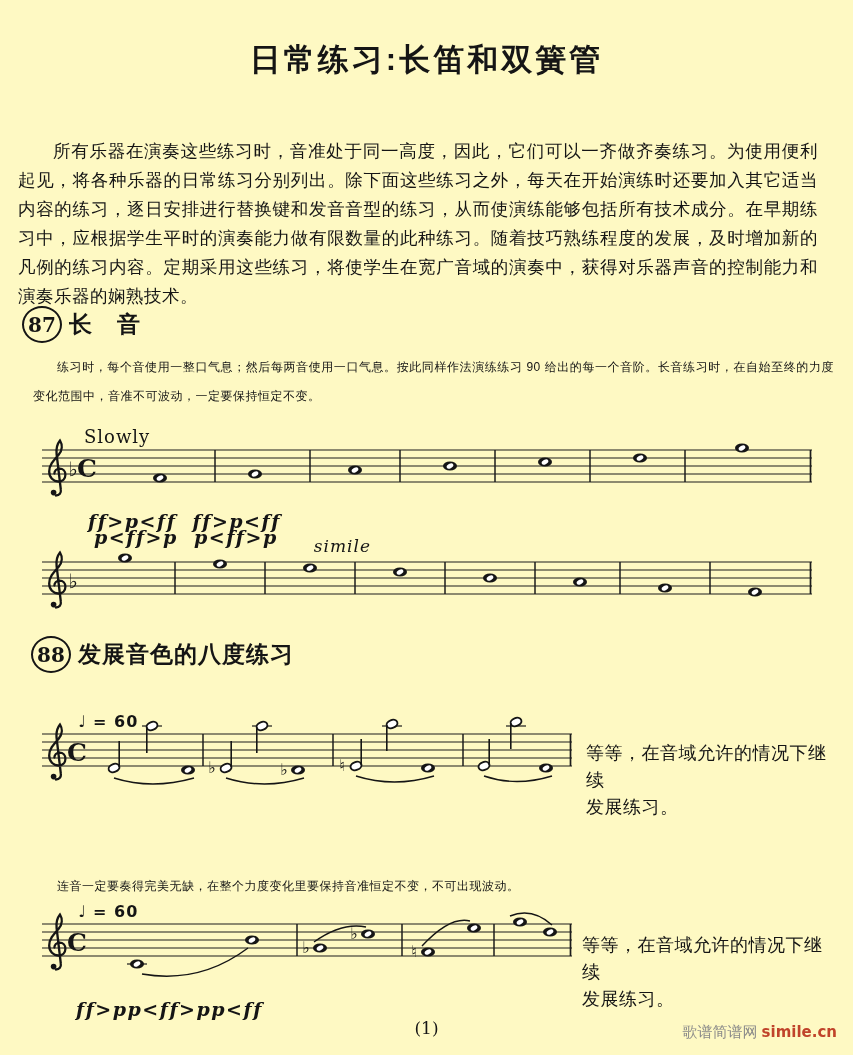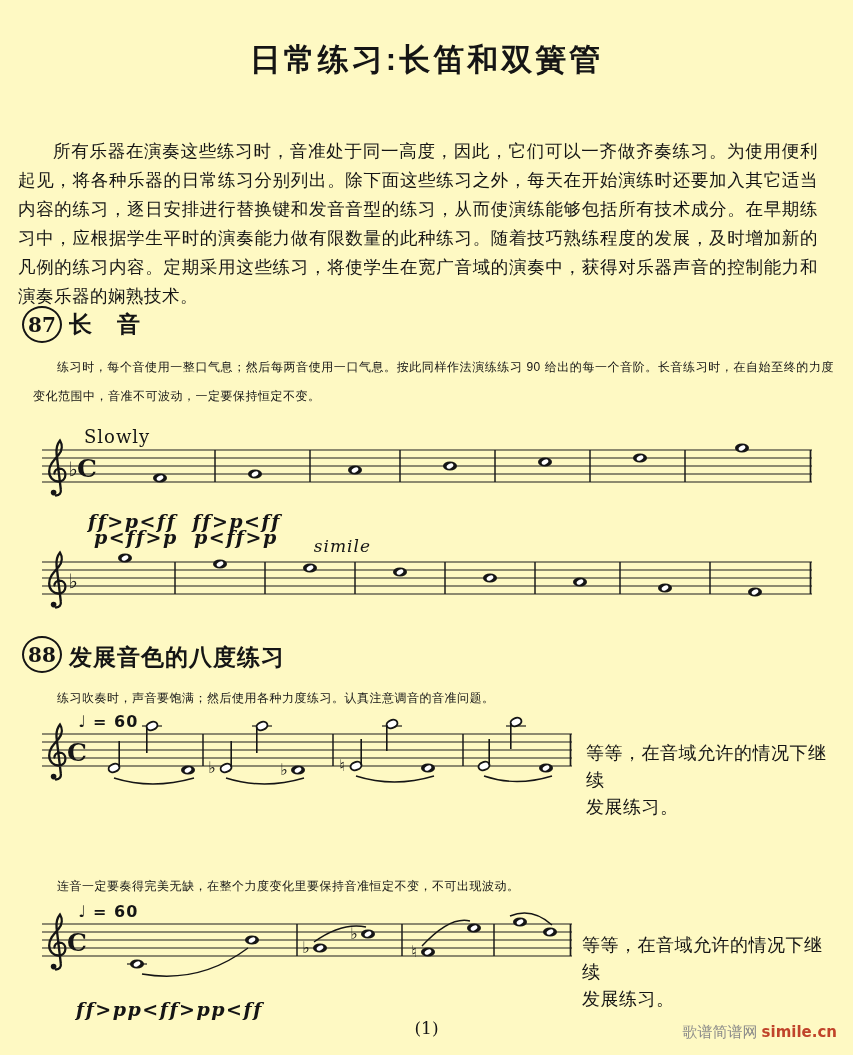--- a/index.html
+++ b/index.html
@@ -133,25 +133,24 @@
       <ellipse cx="448" cy="32" rx="7" ry="4.6" fill="#151515"></ellipse>
       <ellipse cx="448" cy="32" rx="3.6" ry="2.2" fill="#ffffff" transform="rotate(-30 448 32)"></ellipse>
       <ellipse cx="538" cy="36" rx="7" ry="4.6" fill="#151515"></ellipse>
       <ellipse cx="538" cy="36" rx="3.6" ry="2.2" fill="#ffffff" transform="rotate(-30 538 36)"></ellipse>
       <ellipse cx="623" cy="42" rx="7" ry="4.6" fill="#151515"></ellipse>
       <ellipse cx="623" cy="42" rx="3.6" ry="2.2" fill="#ffffff" transform="rotate(-30 623 42)"></ellipse>
       <ellipse cx="713" cy="46" rx="7" ry="4.6" fill="#151515"></ellipse>
       <ellipse cx="713" cy="46" rx="3.6" ry="2.2" fill="#ffffff" transform="rotate(-30 713 46)"></ellipse>
     </svg>
 
-  <div class="abs sec-head" style="left:22px;top:636px;align-items:flex-end;">
+  <div class="abs sec-head" style="left:31px;top:636px;">
     <span class="badge">88</span>
     <span class="sec-title">发展音色的八度练习</span>
   </div>
-  <p class="abs sec-body" style="left:33px;top:672px;width:801px;">练习吹奏时，声音要饱满；然后使用各种力度练习。认真注意调音的音准问题。</p>
 
   <div class="abs tempo-metronome" style="left:78px;top:712px;">♩ = 60</div>
   <svg class="abs" style="left:42px;top:710px;" width="530" height="86">
       <line x1="0" y1="24" x2="530" y2="24" stroke="#1c1c1c" stroke-width="1.1"></line>
       <line x1="0" y1="32" x2="530" y2="32" stroke="#1c1c1c" stroke-width="1.1"></line>
       <line x1="0" y1="40" x2="530" y2="40" stroke="#1c1c1c" stroke-width="1.1"></line>
       <line x1="0" y1="48" x2="530" y2="48" stroke="#1c1c1c" stroke-width="1.1"></line>
       <line x1="0" y1="56" x2="530" y2="56" stroke="#1c1c1c" stroke-width="1.1"></line>
       <line x1="161" y1="24" x2="161" y2="56" stroke="#1c1c1c" stroke-width="1.5"></line>
       <line x1="291" y1="24" x2="291" y2="56" stroke="#1c1c1c" stroke-width="1.5"></line>

